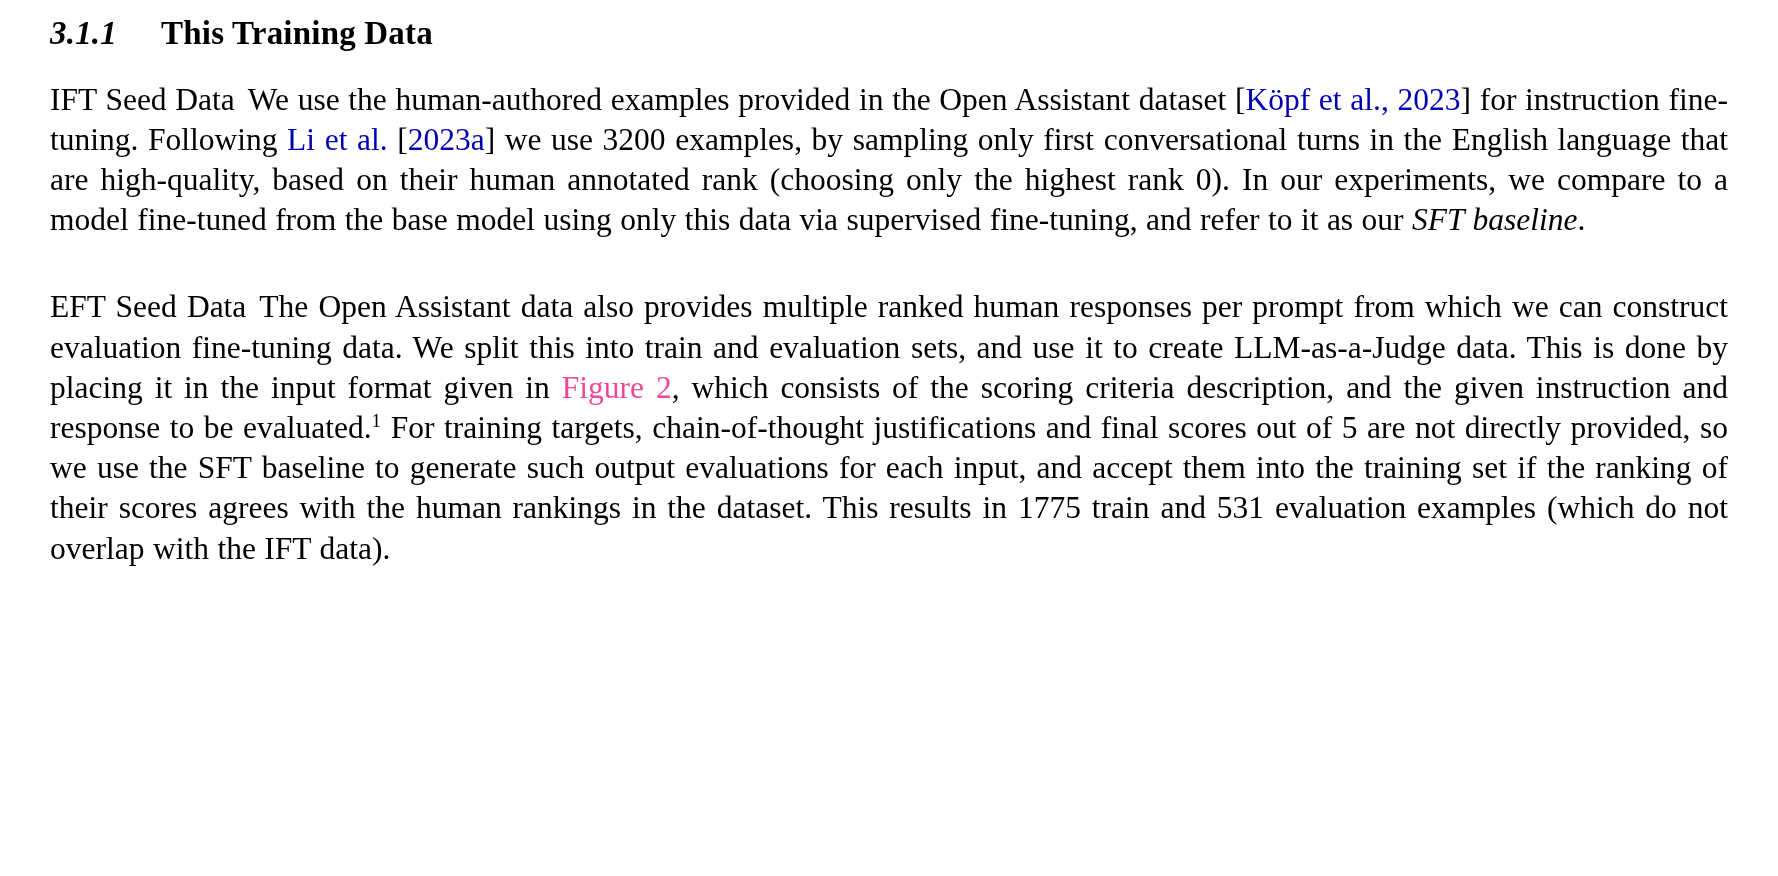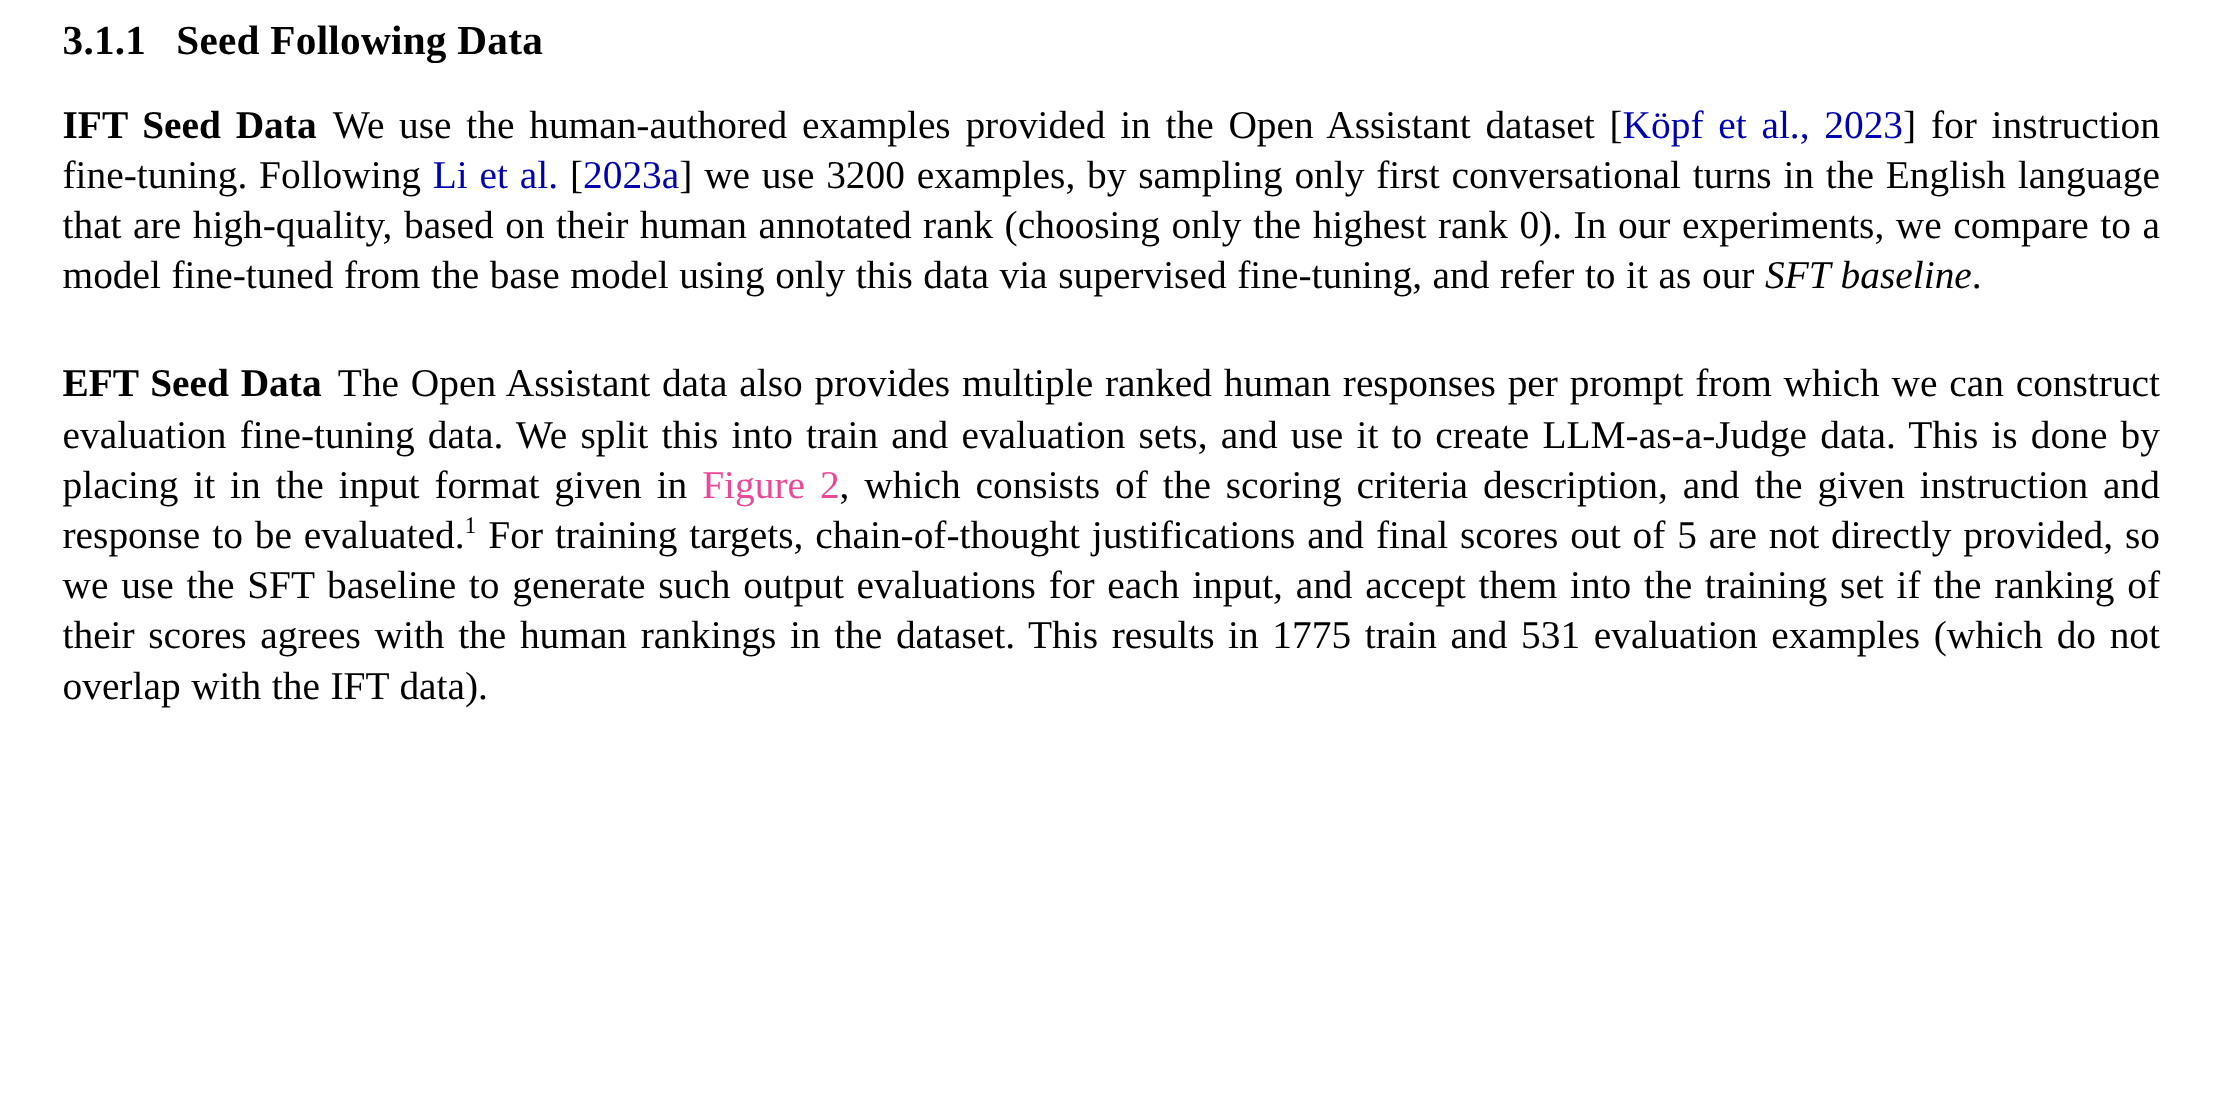--- a/index.html
+++ b/index.html
@@ -22,36 +22,37 @@
     padding: 14px 50px 0 50px;
   }
   .section-heading {
     font-size: 33px;
     font-weight: bold;
     letter-spacing: 0.2px;
     margin: 0 0 26px 0;
     line-height: 1.2;
   }
   .section-heading .num {
-    margin-right: 24px;
+    margin-right: 44px;
+    font-style: italic;
   }
   p.body-par {
     font-size: 31.5px;
     line-height: 40.2px;
     text-align: justify;
     text-justify: inter-word;
     margin: 0;
     hyphens: none;
     word-spacing: 0.6px;
   }
   p.par-gap {
     margin-top: 47px;
   }
   .run-in {
-    font-weight: bold;
+    font-weight: normal;
     margin-right: 13px;
   }
   .cite {
     color: #0000b3;
     font-family: Liberation Serif, serif;
   }
   .reflink {
     color: #ec4899;
   }
   .ital {
@@ -61,20 +62,20 @@
     vertical-align: super;
     line-height: 0;
   }
 </style>
 </head>
 <body>
 
 <div class="page">
 
   <h2 class="section-heading">
-    <span class="num">3.1.1</span><span>Seed Following Data</span>
+    <span class="num">3.1.1</span><span>This Training Data</span>
   </h2>
 
   <p class="body-par"><span class="run-in">IFT Seed Data</span><span>We use the human-authored examples provided in the Open Assistant dataset [</span><a class="cite">Köpf et al., 2023</a><span>] for instruction fine-tuning.  Following </span><a class="cite">Li et al.</a><span> [</span><a class="cite">2023a</a><span>] we use 3200 examples, by sampling only first conversational turns in the English language that are high-quality, based on their human annotated rank (choosing only the highest rank 0).  In our experiments, we compare to a model fine-tuned from the base model using only this data via supervised fine-tuning, and refer to it as our </span><em class="ital">SFT baseline</em><span>.</span></p>
 
   <p class="body-par par-gap"><span class="run-in">EFT Seed Data</span><span>The Open Assistant data also provides multiple ranked human responses per prompt from which we can construct evaluation fine-tuning data.  We split this into train and evaluation sets, and use it to create LLM-as-a-Judge data.  This is done by placing it in the input format given in </span><a class="reflink">Figure 2</a><span>, which consists of the scoring criteria description, and the given instruction and response to be evaluated.</span><sup class="fnmark">1</sup><span> For training targets, chain-of-thought justifications and final scores out of 5 are not directly provided, so we use the SFT baseline to generate such output evaluations for each input, and accept them into the training set if the ranking of their scores agrees with the human rankings in the dataset.  This results in 1775 train and 531 evaluation examples (which do not overlap with the IFT data).</span></p>
 
 </div>
 
 </body></html>

